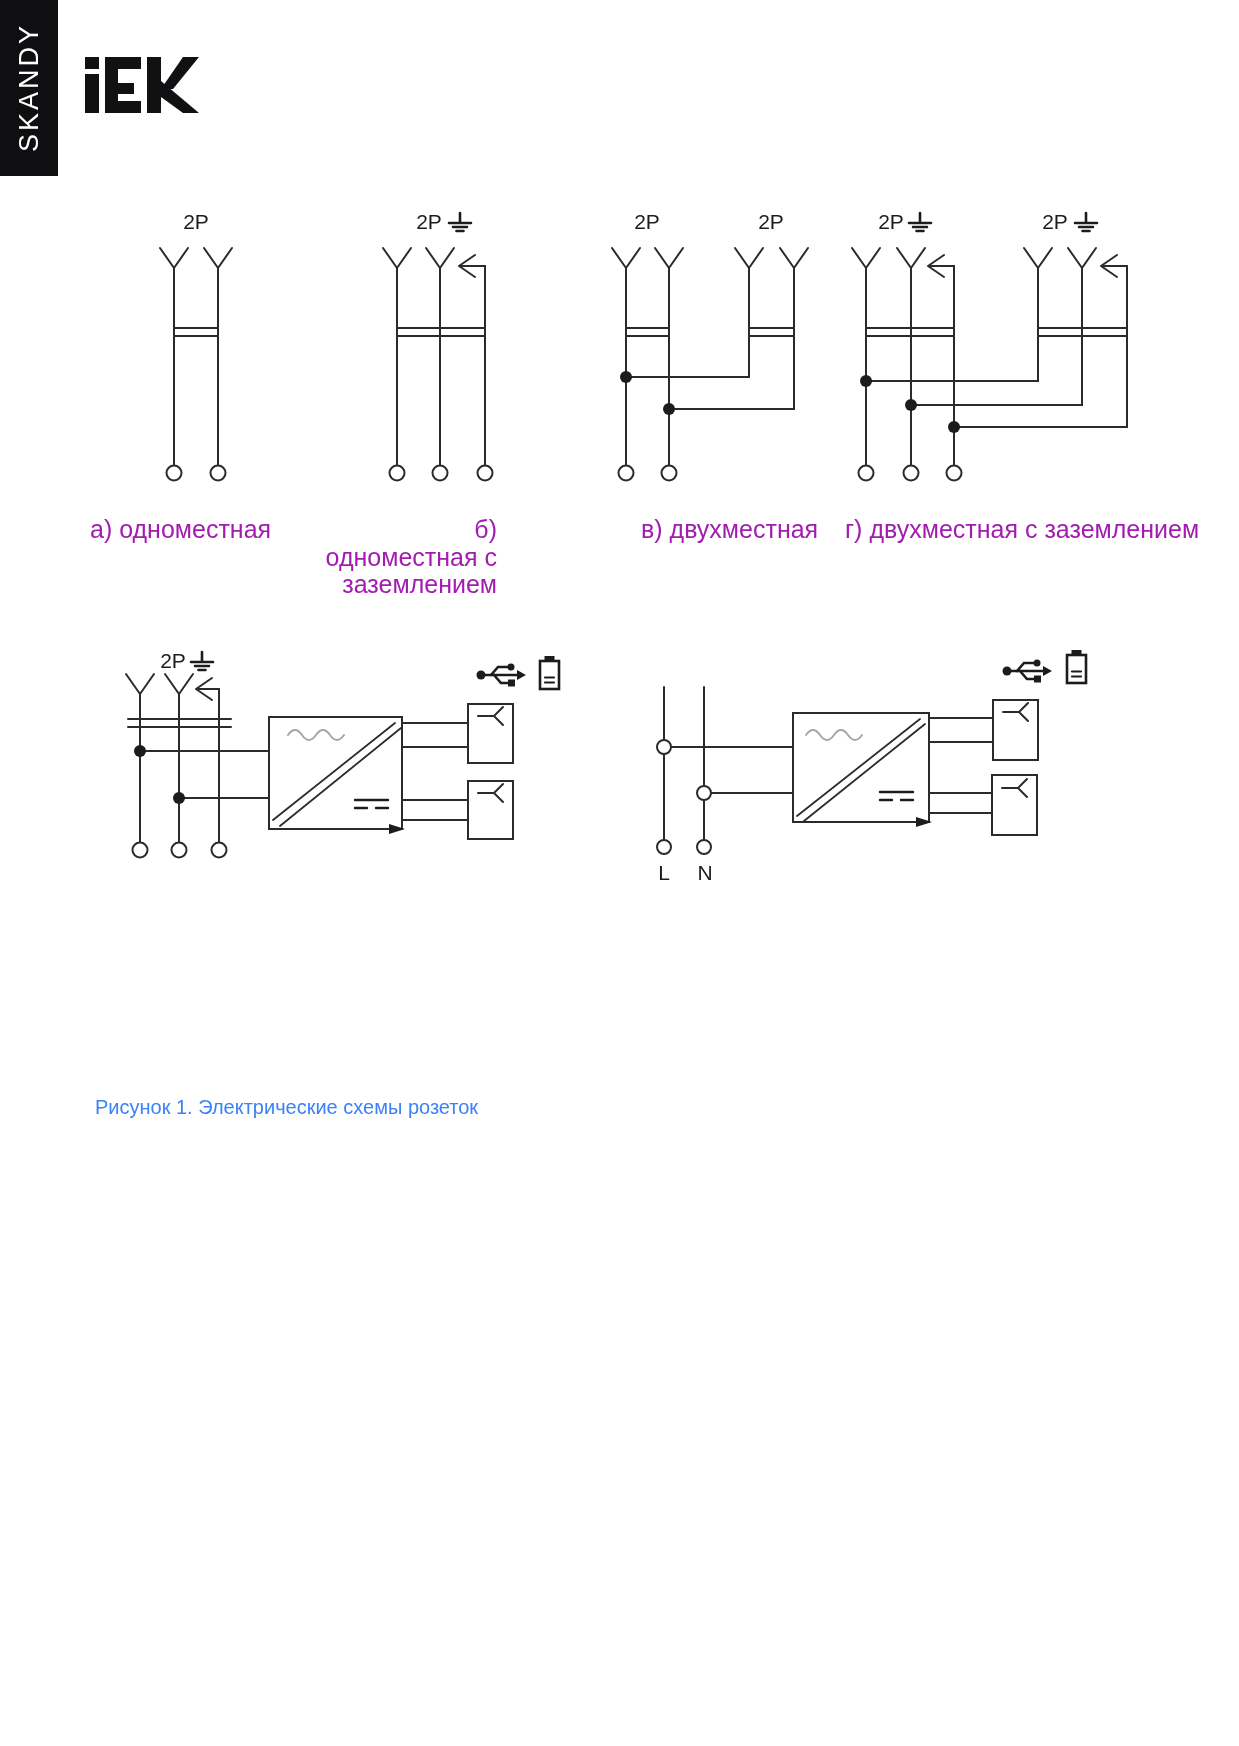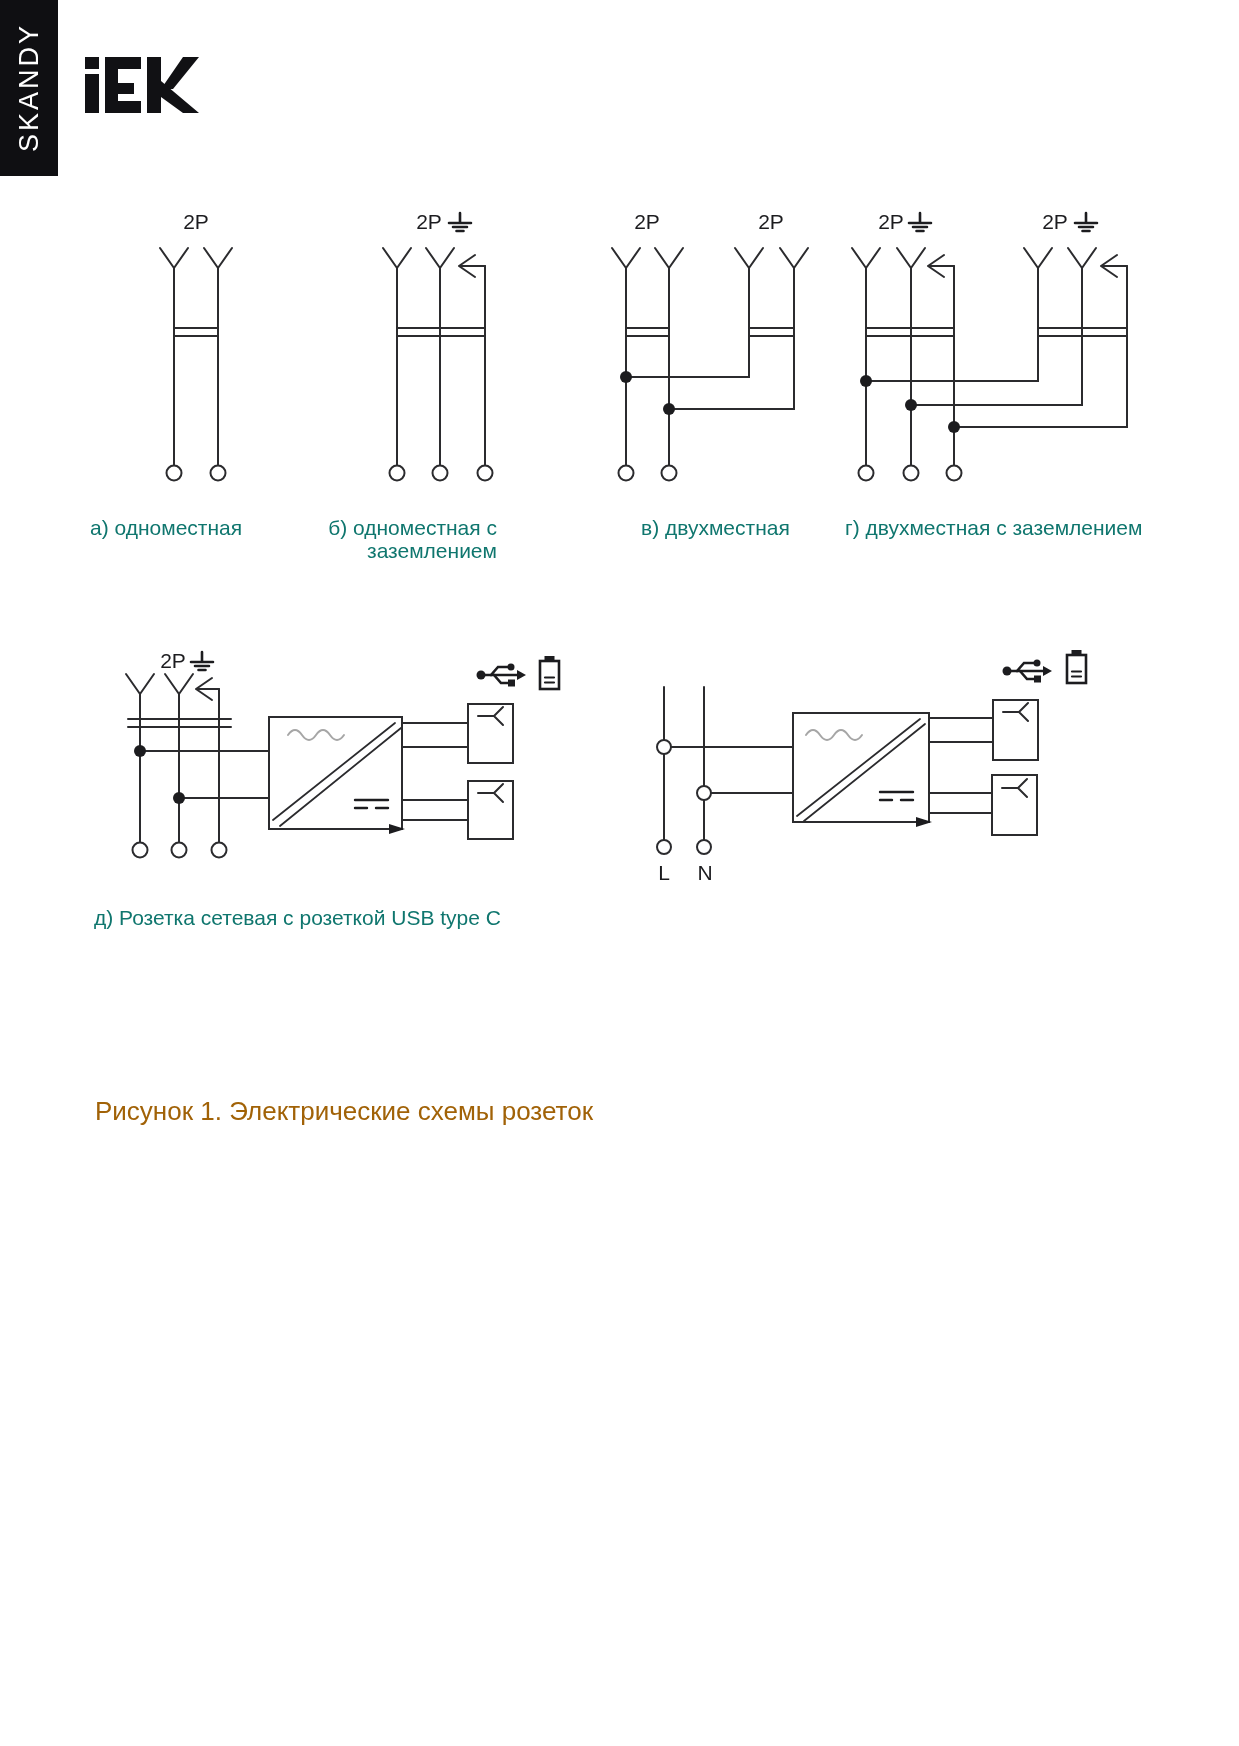--- a/index.html
+++ b/index.html
@@ -21,30 +21,30 @@
     color:#ffffff;
     writing-mode:vertical-rl;
     transform:rotate(180deg);
     font-size:27px;
     letter-spacing:3px;
     font-weight:400;
   }
   .logo{position:absolute;left:83px;top:55px;}
   .cap{
     position:absolute;
-    font-size:21px;
+    font-size:25px;
     line-height:1.1;
-    color:#0f766e;
+    color:#a21caf;
     white-space:nowrap;
   }
   .cap.wrap{white-space:normal;}
   .figcap{
     position:absolute;
-    font-size:26px;
-    color:#a16207;
+    font-size:20px;
+    color:#3b82f6;
     white-space:nowrap;
   }
   svg text{
     font-family:"Liberation Sans","DejaVu Sans",sans-serif;
     fill:#1c1c1f;
   }
   .sr{position:absolute;width:1px;height:1px;overflow:hidden;clip:rect(0 0 0 0);}
 </style>
 </head>
 <body>
@@ -245,17 +245,16 @@
 
       <use href="#usb" transform="translate(1007,671)"></use>
       <use href="#bat" transform="translate(1067,650)"></use>
     </g>
   </svg>
 
   <div class="cap" style="left:90px;top:516px;">а) одноместная</div>
   <div class="cap wrap" style="left:322px;top:516px;width:175px;text-align:right;">б) одноместная с заземлением</div>
   <div class="cap" style="left:608px;top:516px;margin-left:33px;">в) двухместная</div>
   <div class="cap" style="left:845px;top:516px;">г) двухместная с заземлением</div>
-  <div class="cap" style="left:94px;top:906px;">д) Розетка сетевая с розеткой USB type C</div>
 
   <div class="figcap" style="left:95px;top:1096px;">Рисунок 1. Электрические схемы розеток</div>
 
 </div>
 
 </body></html>

